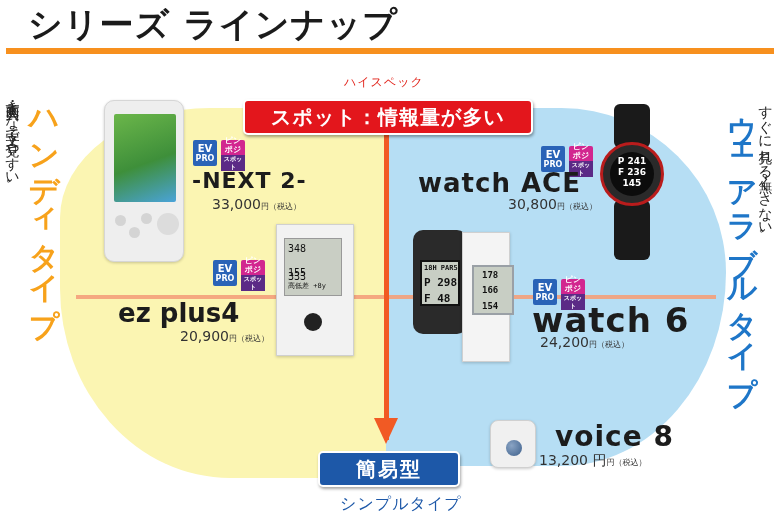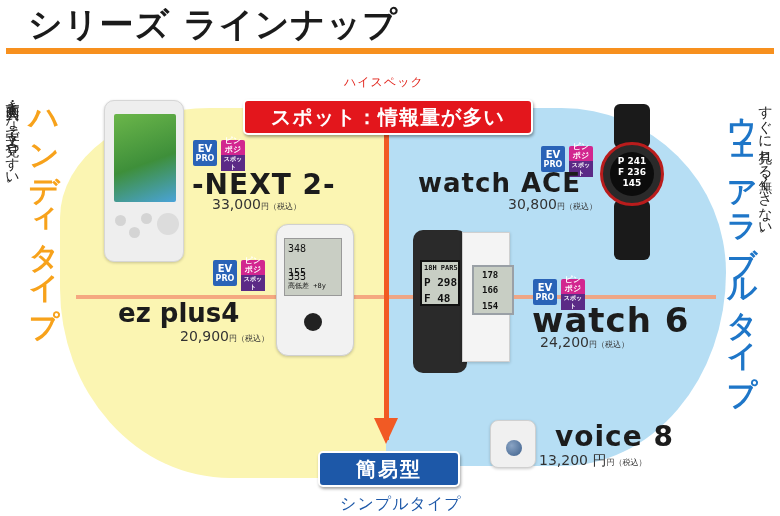--- a/index.html
+++ b/index.html
@@ -44,31 +44,31 @@
   .price { position: absolute; font-size: 14px; color: #333; }
   .price small { font-size: 8px; }
 
   
   .device { position: absolute; border-radius: 10px; }
   .next2 { left: 104px; top: 100px; width: 80px; height: 162px; background: #eeeeee; border: 1px solid #d6d6d6; box-shadow: 0 1px 3px rgba(0,0,0,0.2); }
   .next2 .scr { position: absolute; left: 9px; top: 13px; width: 62px; height: 88px; background: linear-gradient(160deg,#6bb64a,#3e8f3a 55%,#4aa3d9); border-radius: 2px; }
   .next2 .pad { position: absolute; left: 52px; top: 112px; width: 22px; height: 22px; border-radius: 50%; background: #dcdcdc; }
   .next2 .b { position: absolute; width: 11px; height: 11px; border-radius: 50%; background: #d4d4d4; }
 
-  .ez { left: 276px; top: 224px; width: 78px; height: 132px; background: #f2f2f2; border: 1px solid #d0d0d0; border-radius: 12px; box-shadow: 0 1px 3px rgba(0,0,0,0.2); }
+  .ez { left: 276px; top: 224px; width: 78px; height: 132px; background: #f2f2f2; border: 1px solid #d0d0d0; border-radius: 0; box-shadow: 0 1px 3px rgba(0,0,0,0.2); }
   .ez .scr { position: absolute; left: 7px; top: 13px; width: 58px; height: 58px; background: #c9cec4; border: 1px solid #999; }
   .ez .scr .l { position: absolute; left: 3px; font-family: "DejaVu Sans Mono", monospace; font-size: 10px; color: #111; }
   .ez .knob { position: absolute; left: 27px; top: 88px; width: 18px; height: 18px; border-radius: 50%; background: #222; }
 
   .wace { left: 600px; top: 104px; width: 64px; height: 156px; }
   .wace .strap { position: absolute; left: 14px; width: 36px; background: #1a1a1a; border-radius: 6px; }
   .wace .face { position: absolute; left: 0; top: 38px; width: 64px; height: 64px; border-radius: 50%; background: #2a2a2a; border: 3px solid #b91c1c; }
   .wace .face .in { position: absolute; left: 7px; top: 7px; width: 44px; height: 44px; border-radius: 50%; background: #0c0c0c; color: #fff; font-size: 9px; line-height: 11px; text-align: center; padding-top: 4px; font-weight: bold; }
 
-  .w6black { left: 413px; top: 230px; width: 54px; height: 143px; background: #2a2a2a; border-radius: 10px; }
+  .w6black { left: 413px; top: 230px; width: 54px; height: 104px; background: #2a2a2a; border-radius: 10px; }
   .w6black .scr { position: absolute; left: 7px; top: 30px; width: 40px; height: 46px; background: #c8cec4; border: 2px solid #111; }
   .w6white { left: 462px; top: 232px; width: 48px; height: 130px; background: #f4f4f4; border: 1px solid #d0d0d0; border-radius: 0; box-shadow: 0 1px 3px rgba(0,0,0,0.2); padding-left: 24px; }
   .w6white .scr { position: absolute; left: 9px; top: 32px; width: 42px; height: 50px; background: #c8cec4; border: 2px solid #9aa0a6; }
   .lcd { position: absolute; left: 2px; font-family: "DejaVu Sans Mono", monospace; font-size: 9px; color: #111; font-weight: bold; }
 
   .voice { left: 490px; top: 420px; width: 46px; height: 48px; background: #f0f0f0; border: 1px solid #d0d0d0; border-radius: 8px; box-shadow: 0 1px 3px rgba(0,0,0,0.2); }
   .voice .ball { position: absolute; left: 15px; top: 19px; width: 16px; height: 16px; border-radius: 50%; background: radial-gradient(circle at 35% 35%, #8aa4c4, #3d5f8b); }
 </style>
 </head>
 <body>
@@ -105,21 +105,21 @@
   <div class="badge badge-ev">
       <span class="b1">EV</span>
       <span>PRO</span>
     </div>
   <div class="badge badge-pin">
       <span>ピン</span>
       <span>ポジ</span>
       <span class="b2">スポット</span>
     </div>
 </div>
-<div class="pname" style="left:192px;top:168px;font-size:28px">-NEXT 2-</div>
+<div class="pname" style="left:192px;top:168px;font-size:22px">-NEXT 2-</div>
 <div class="price" style="left:212px;top:196px"><span>33,000</span><small>円</small><small>（税込）</small></div>
 
 <div class="badges" style="left:213px;top:260px">
   <div class="badge badge-ev">
       <span class="b1">EV</span>
       <span>PRO</span>
     </div>
   <div class="badge badge-pin">
       <span>ピン</span>
       <span>ポジ</span>

